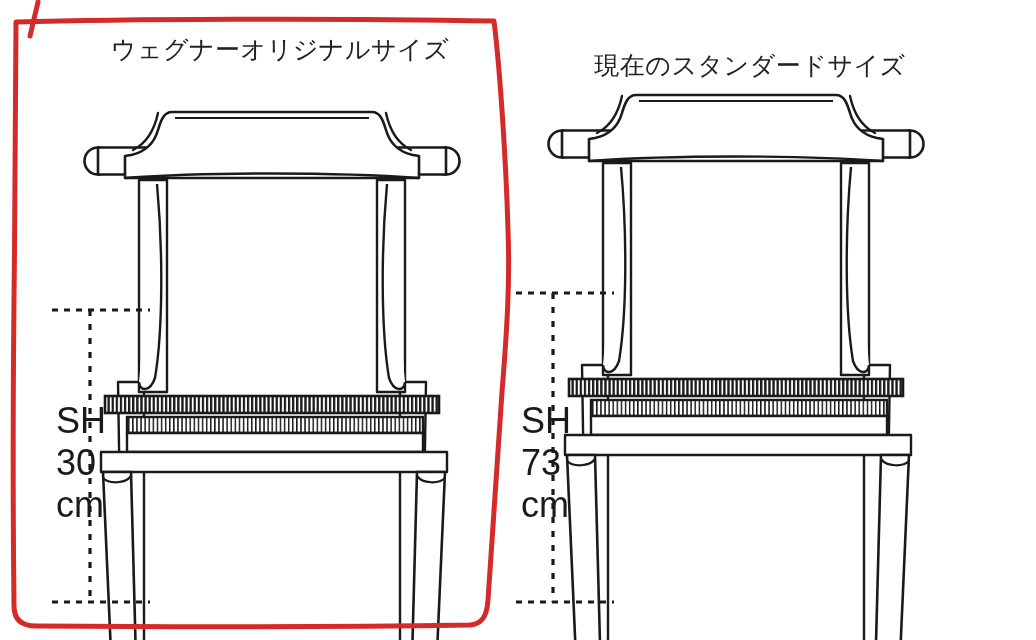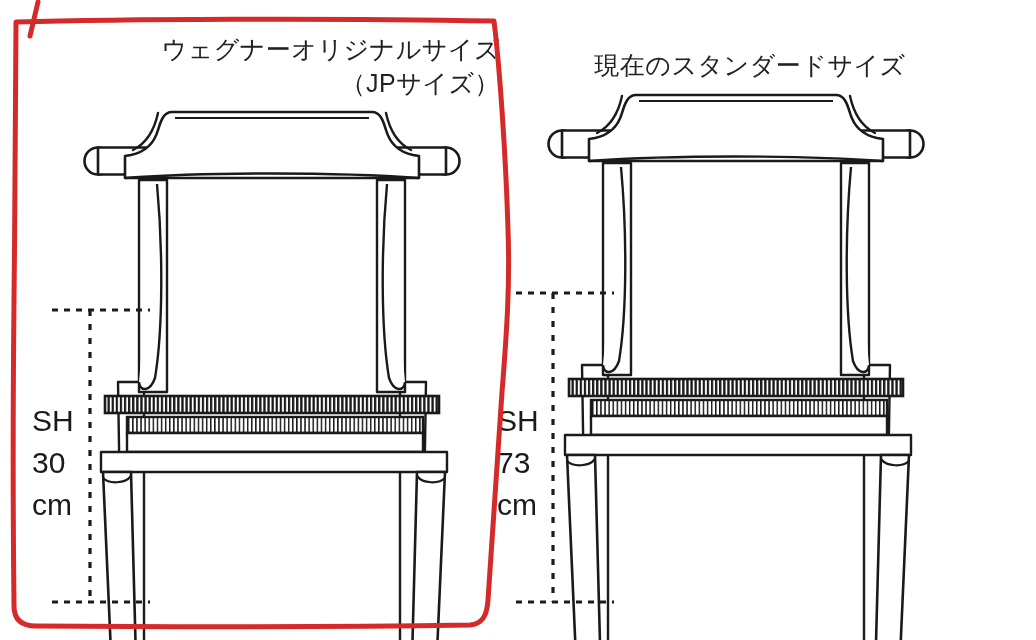--- a/index.html
+++ b/index.html
@@ -17,30 +17,31 @@
   }
   .title {
     position: absolute;
     text-align: center;
     color: #222222;
     font-size: 25px;
     line-height: 34px;
     letter-spacing: 0.5px;
     white-space: nowrap;
   }
-  #title-left  { left: 60px;  top: 32px; width: 440px; text-align: right; }
+  #title-left  { left: 60px;  top: 32px; width: 440px; }
   #title-right { left: 540px; top: 48px; width: 420px; text-align: center; }
 
   .sh-label {
     position: absolute;
     color: #1a1a1a;
-    font-size: 30px;
+    font-size: 36px;
     line-height: 42px;
     text-align: left;
     white-space: nowrap;
+    margin-left: 24px;
   }
   #sh-left  { left: 32px;  top: 400px; }
   #sh-right { left: 497px; top: 400px; }
 
   svg.layer {
     position: absolute;
     left: 0;
     top: 0;
     width: 1036px;
     height: 640px;
@@ -137,21 +138,20 @@
 
     <g>
       <line x1="516" y1="293" x2="614" y2="293" stroke="#1a1a1a" stroke-width="3.2" stroke-dasharray="6 6"></line>
       <line x1="516" y1="602" x2="614" y2="602" stroke="#1a1a1a" stroke-width="3.2" stroke-dasharray="6 6"></line>
       <line x1="553" y1="293" x2="553" y2="602" stroke="#1a1a1a" stroke-width="3.2" stroke-dasharray="6 8"></line>
     </g>
   </svg>
 
   <div class="title" id="title-left">
     <div>ウェグナーオリジナルサイズ</div>
-    <div>（JPサイズ）</div>
   </div>
 
   <div class="title" id="title-right">
     <div>現在のスタンダードサイズ</div>
   </div>
 
   <div class="sh-label" id="sh-left">
     <div>SH</div>
     <div>30</div>
     <div>cm</div>

